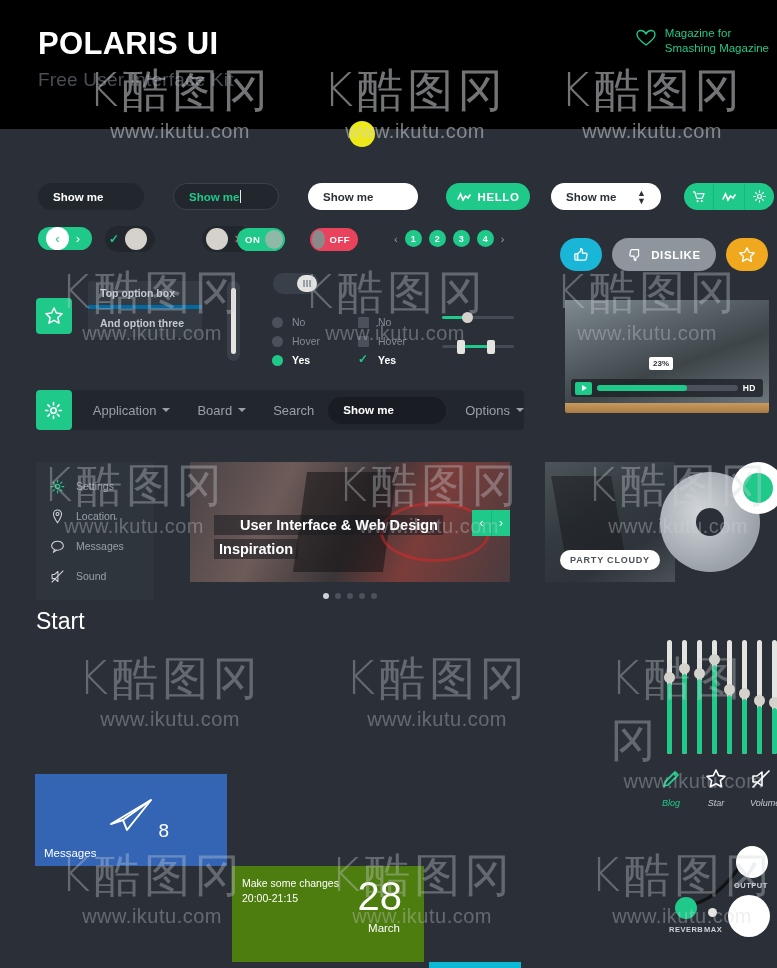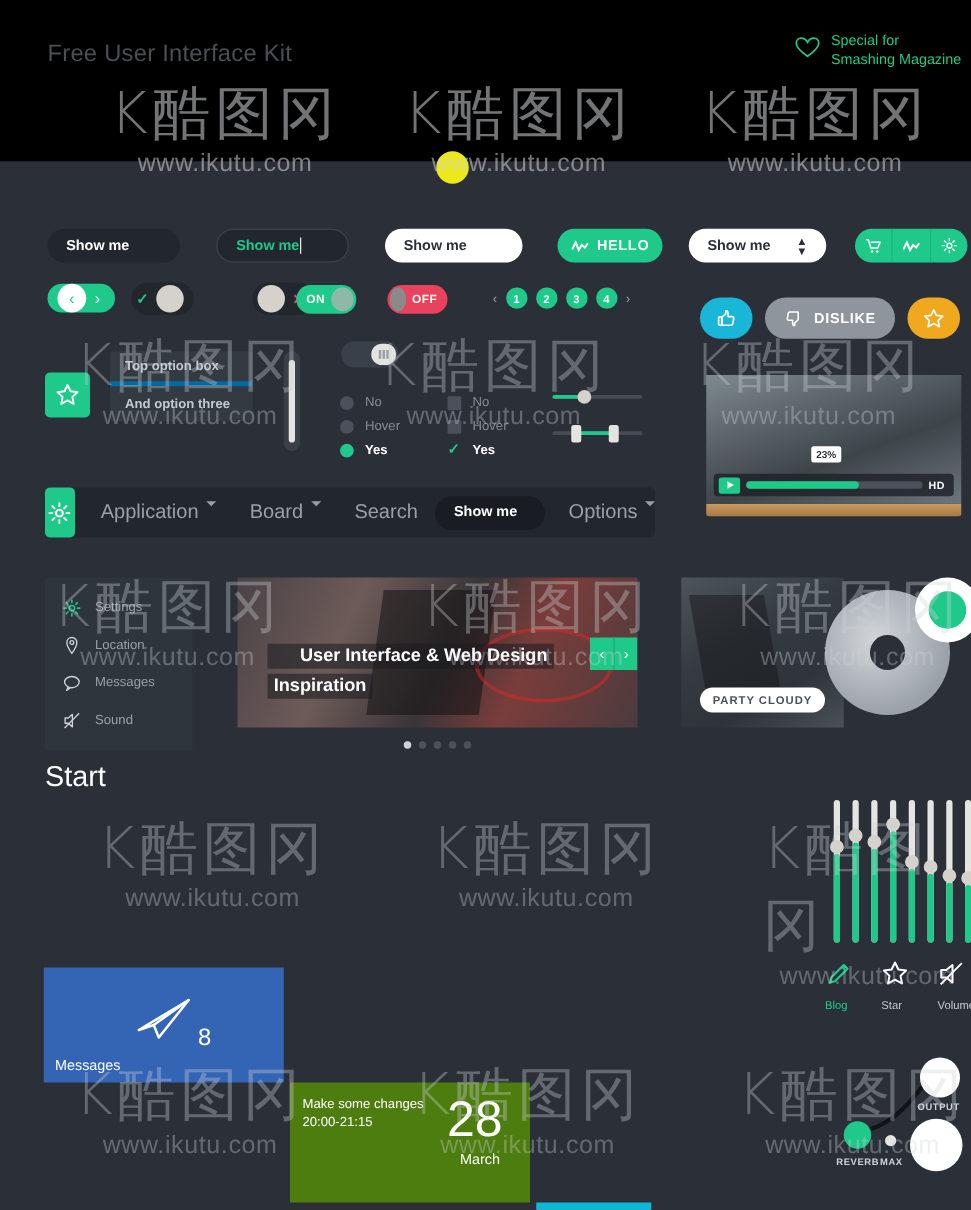--- a/index.html
+++ b/index.html
@@ -90,21 +90,21 @@
   .sl-track { height: 3px; background: #454c55; border-radius: 2px; position: relative; }
   .sl-fill { height: 3px; background: #1fc98a; border-radius: 2px; position: absolute; left:0; top:0;}
   .sl-knob { width: 11px; height: 11px; border-radius: 50%; background: #d4d2cb;
              position: absolute; top: -4px; }
   .sl-sq { width: 8px; height: 14px; background: #e4e4e0; border-radius: 2px;
            position: absolute; top: -5px; }
 
   
   .navbar { width: 488px; height: 40px; background: #22262d; border-radius: 4px;
             display: flex; align-items: center; }
-  .nav-item { font-size: 16px; color: #9aa0a8; display: flex; gap: 6px; }
+  .nav-item { font-size: 13px; color: #9aa0a8; display: flex; align-items: center; gap: 6px; }
   .caret-dn { width:0;height:0;border-left:4px solid transparent;border-right:4px solid transparent;
               border-top:4px solid #9aa0a8; }
 
   
   .side { width: 118px; background: #2f353d; border-radius: 3px 0 0 3px; padding: 9px 0; }
   .side-item { height: 30px; display: flex; align-items: center; gap: 11px; padding: 0 14px;
                font-size: 10.5px; color: #9aa0a8; }
 
   
   .hero { width: 320px; height: 120px; position: relative; overflow: hidden;
@@ -128,34 +128,35 @@
       linear-gradient(160deg,#7f8a90 0%,#5c666c 30%,#3d4549 60%,#6d767c 100%);
       position: relative; overflow: hidden; }
   .vbar { position: absolute; left: 6px; right: 6px; bottom: 6px; height: 18px;
           background: rgba(30,34,40,.82); border-radius: 3px; display: flex; align-items: center;
           padding: 0 4px; gap: 5px; }
   .tooltip { position: absolute; background: #fff; color: #2b3038; font-size: 8px; font-weight: bold;
              padding: 2px 4px; border-radius: 2px; }
 
   .eq-col { width: 5px; border-radius: 3px; position: relative; }
 
-  .small-ico-lbl { font-size: 9px; text-align: left; margin-top: 4px; color: #c4c9cf; }
+  .small-ico-lbl { font-size: 9px; text-align: center; margin-top: 4px; color: #c4c9cf; font-style: italic; }
 </style>
 </head>
 <body>
 
 <div class="header">
+  <div class="logo-title">POLARIS UI</div>
   <div class="logo-sub">Free User Interface Kit</div>
 
   <div class="header-right">
     <svg class="heart-icon" width="20" height="18" viewBox="0 0 20 18">
       <path d="M10 16 C3 11 1 8 1 5.5 C1 3 3 1.5 5 1.5 C7 1.5 9 3 10 4.8 C11 3 13 1.5 15 1.5 C17 1.5 19 3 19 5.5 C19 8 17 11 10 16Z" fill="none" stroke="#1fc98a" stroke-width="1.4"></path>
     </svg>
     <div class="special-txt">
-      <div>Special for</div>
+      <div>Magazine for</div>
       <div>Smashing Magazine</div>
     </div>
   </div>
 
   <div class="yellow-dot"></div>
 </div>
 
 <div class="panel" style="left:38px; top:183px; width:106px;">
   <div class="inp">
     <span>Show me</span>

